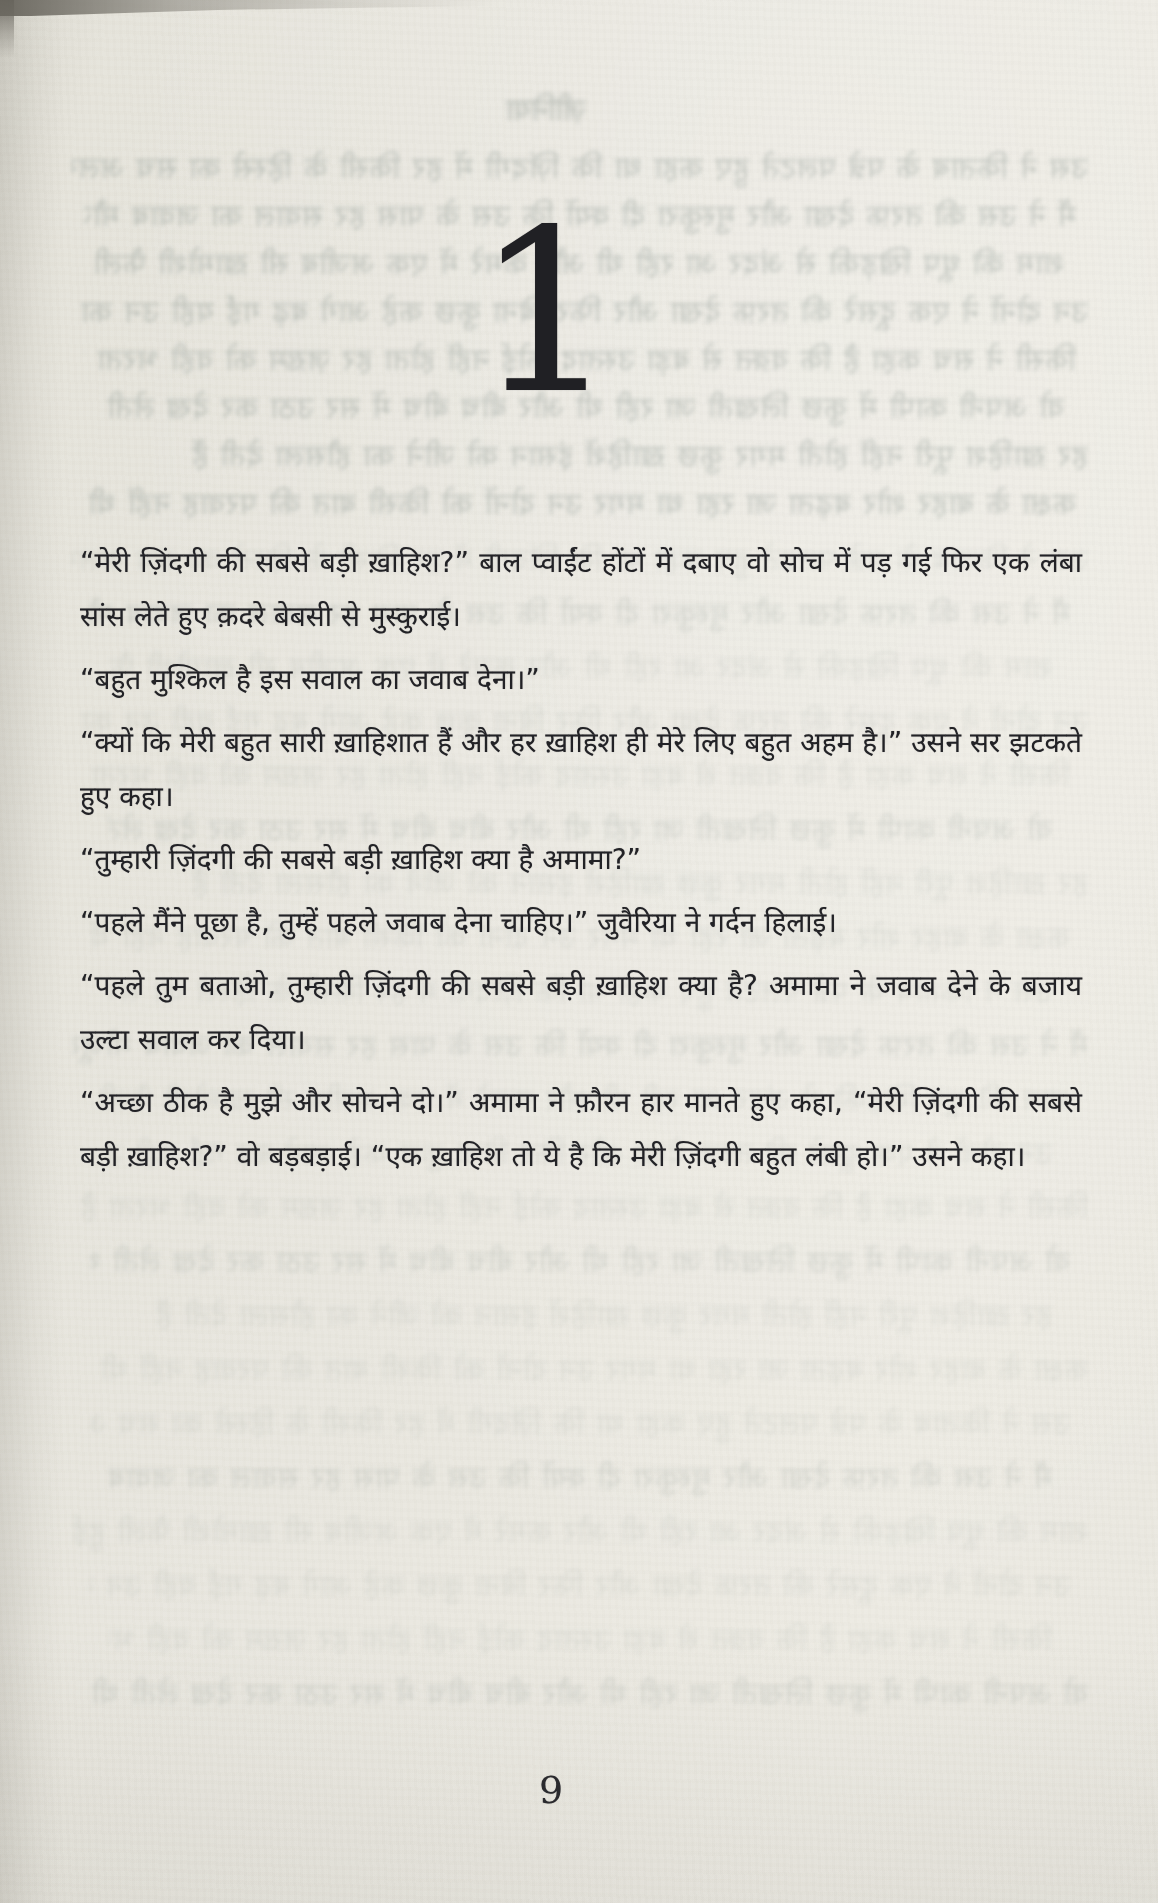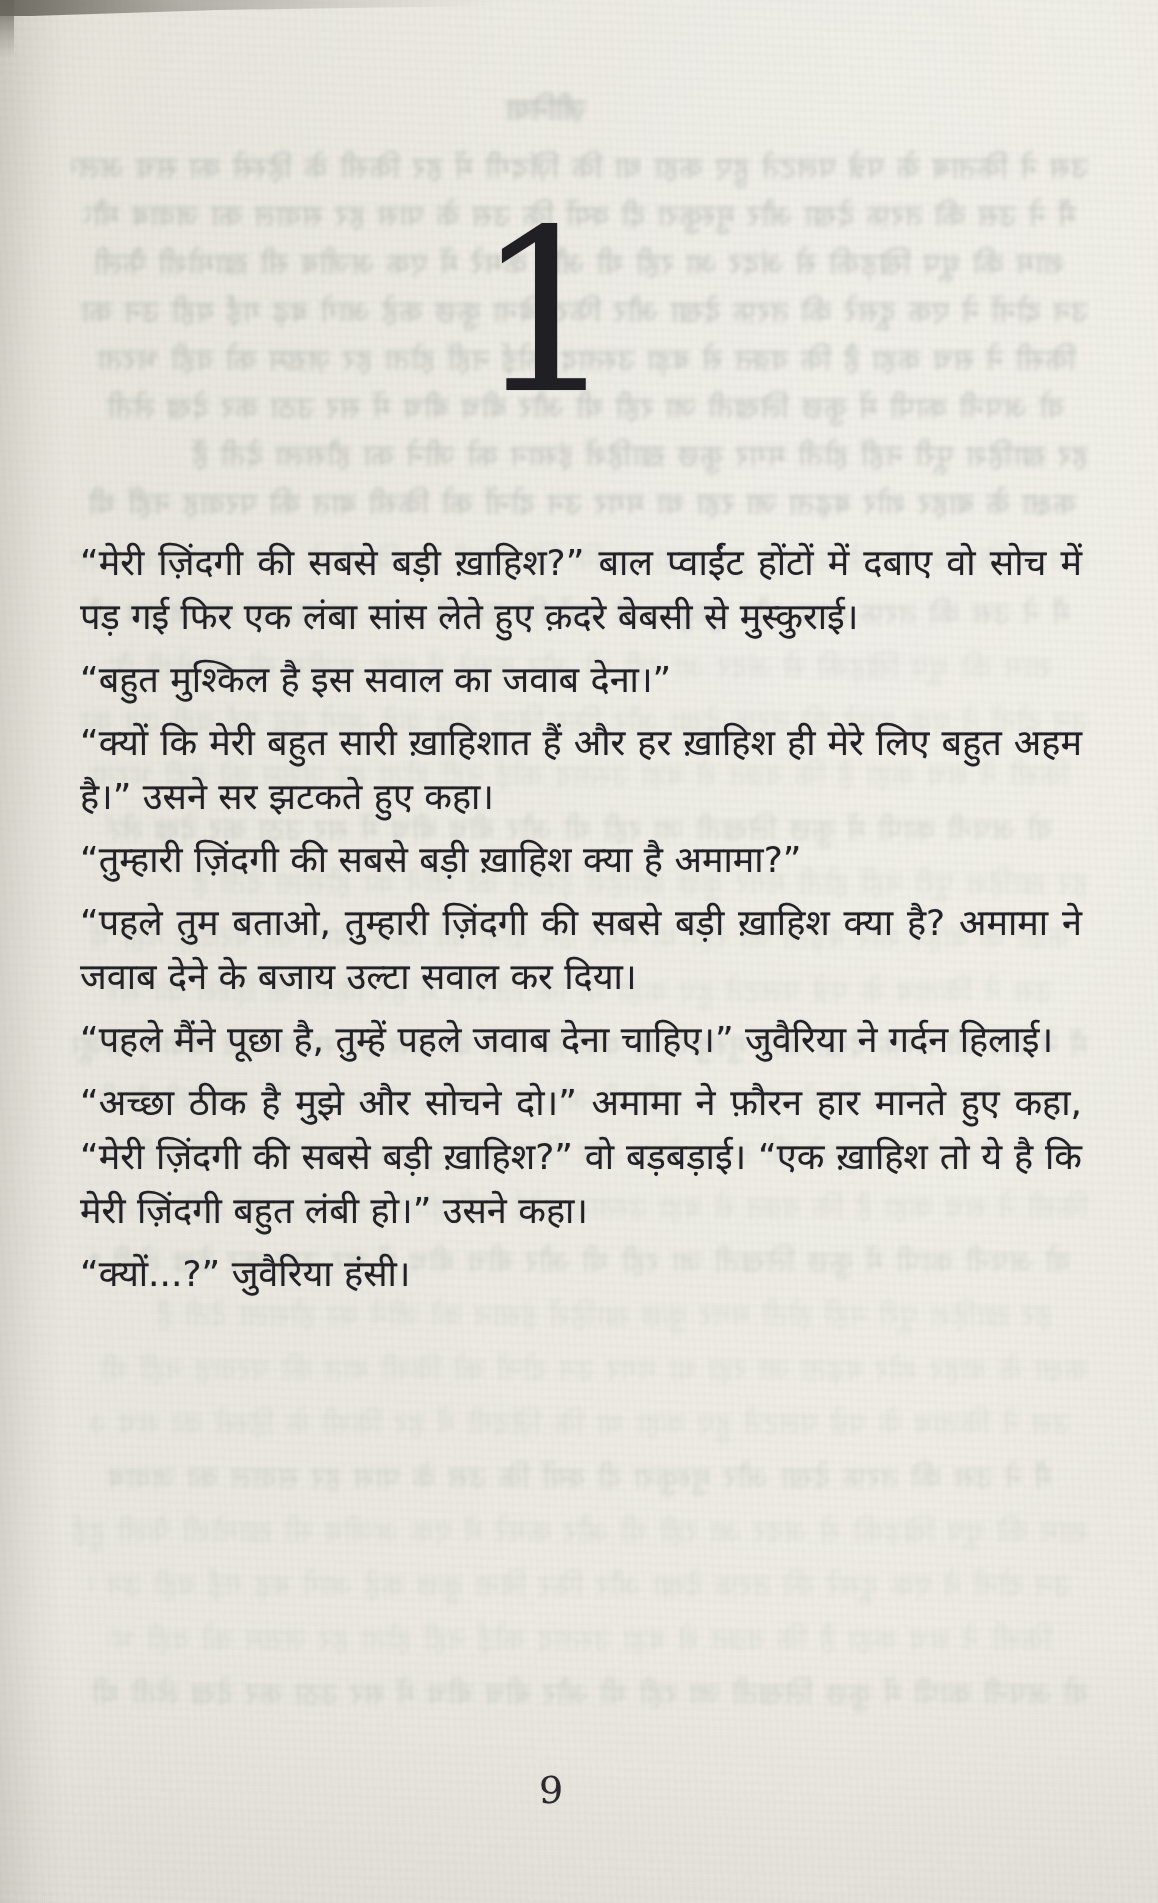--- a/index.html
+++ b/index.html
@@ -53,21 +53,21 @@
     position:absolute;top:200px;left:0;width:1092px;height:230px;z-index:2;
     text-align:center;
     font-family:"DejaVu Serif","Liberation Serif",serif;
     font-size:225px;line-height:1;
     color:#202024;
     text-shadow:0 0 1px rgba(25,25,30,0.4);
   }
   .body-text{
     position:absolute;top:536px;left:80px;width:1002px;z-index:2;
     color:#222226;
-    font-size:36px;line-height:54px;
+    font-size:28px;line-height:54px;
     text-align:justify;
     text-shadow:0 0 1px rgba(30,30,35,0.30);
   }
   .body-text p{margin:0 0 9px 0;}
   .page-number{
     position:absolute;top:1768px;left:0;width:1102px;z-index:2;
     text-align:center;
     font-family:"DejaVu Serif","Liberation Serif",serif;
     font-size:38px;color:#2a2a2e;
     text-shadow:0 0 1px rgba(30,30,35,0.3);
@@ -113,24 +113,23 @@
       <div class="ghost-line" style="top: 1674px; opacity: 0.2;">वो अपनी कापी में कुछ लिखती जा रही थी और बीच बीच में सर उठा कर देख लेती थी</div>
     </div>
 
   <div class="chapter-number">1</div>
 
   <div class="body-text">
     <p>“मेरी ज़िंदगी की सबसे बड़ी ख़ाहिश?” बाल प्वाईंट होंटों में दबाए वो सोच में पड़ गई फिर एक लंबा सांस लेते हुए क़दरे बेबसी से मुस्कुराई।</p>
     <p>“बहुत मुश्किल है इस सवाल का जवाब देना।”</p>
     <p>“क्यों कि मेरी बहुत सारी ख़ाहिशात हैं और हर ख़ाहिश ही मेरे लिए बहुत अहम है।” उसने सर झटकते हुए कहा।</p>
     <p>“तुम्हारी ज़िंदगी की सबसे बड़ी ख़ाहिश क्या है अमामा?”</p>
+    <p>“पहले मैंने पूछा है, तुम्हें पहले जवाब देना चाहिए।” जुवैरिया ने गर्दन हिलाई।</p>
     <p>“पहले तुम बताओ, तुम्हारी ज़िंदगी की सबसे बड़ी ख़ाहिश क्या है? अमामा ने जवाब देने के बजाय उल्टा सवाल कर दिया।</p>
-    <p>“पहले मैंने पूछा है, तुम्हें पहले जवाब देना चाहिए।” जुवैरिया ने गर्दन हिलाई।</p>
     <p>“अच्छा ठीक है मुझे और सोचने दो।” अमामा ने फ़ौरन हार मानते हुए कहा, “मेरी ज़िंदगी की सबसे बड़ी ख़ाहिश?” वो बड़बड़ाई। “एक ख़ाहिश तो ये है कि मेरी ज़िंदगी बहुत लंबी हो।” उसने कहा।</p>
-    <p>“क्यों...?” जुवैरिया हंसी।</p>
   </div>
 
   <div class="page-number">9</div>
 
   <div class="left-edge-shadow"></div>
   <div class="top-edge-shadow"></div>
   <div class="corner-backdrop"></div>
 </div>
 
 </body></html>

